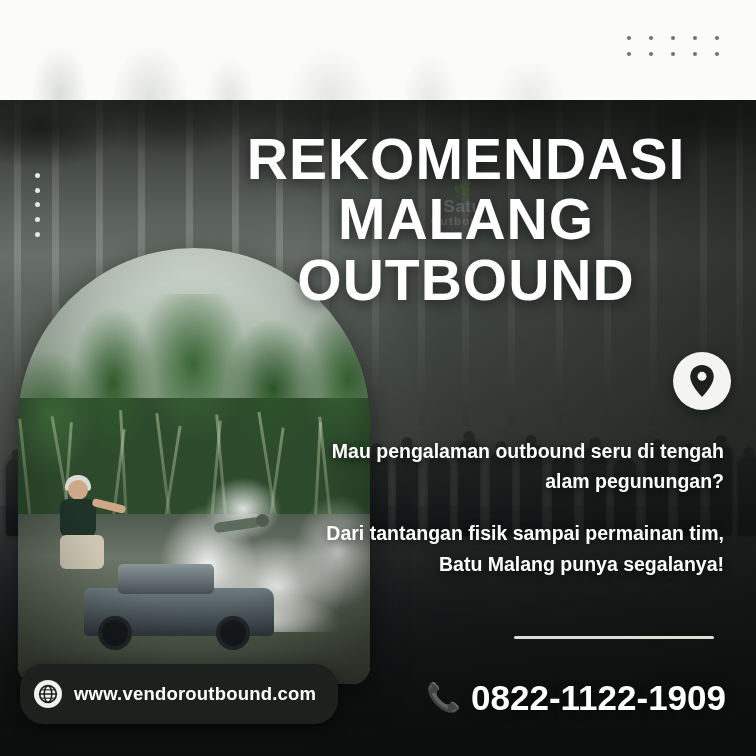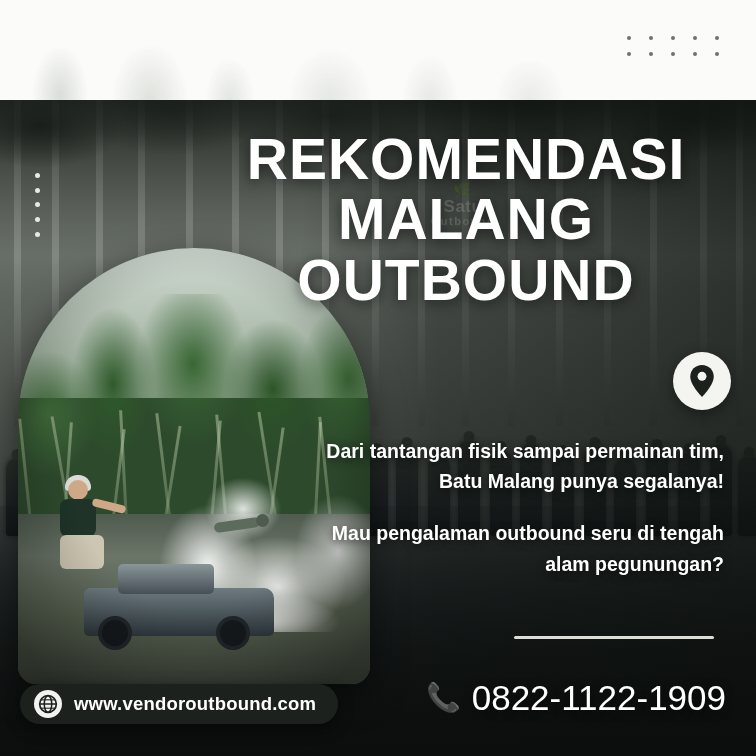--- a/index.html
+++ b/index.html
@@ -232,21 +232,21 @@
   
   .phone {
     position: absolute;
     z-index: 9;
     right: 30px; bottom: 38px;
     display: flex; align-items: center; gap: 10px;
     color: #ffffff;
   }
   .phone .pico { font-size: 28px; transform: translateY(-1px); }
   .phone .pnum {
-    font-size: 35px; font-weight: 400; letter-spacing: 0px;
+    font-size: 35px; font-weight: 700; letter-spacing: 0px;
     text-shadow: 0 2px 10px rgba(0,0,0,.55);
   }
 
   
   .arch {
     position: absolute;
     z-index: 5;
     left: 18px; top: 248px;
     width: 352px; height: 436px;
     border-radius: 176px 176px 18px 18px;
@@ -380,21 +380,21 @@
   .arch .vignette {
     position: absolute; inset: 0;
     background: radial-gradient(ellipse 230px 300px at 50% 45%, rgba(0,0,0,0) 55%, rgba(0,0,0,.35) 100%);
   }
 
   
   .web-pill {
     position: absolute;
     z-index: 11;
     left: 20px; bottom: 32px;
-    height: 40px;
+    height: 60px;
     display: flex; align-items: center;
     gap: 12px;
     padding: 0 22px 0 14px;
     background: #1c211d;
     border-radius: 24px;
     box-shadow: 0 5px 16px rgba(0,0,0,.45);
   }
   .web-pill .globe {
     width: 28px; height: 28px; flex: 0 0 28px;
     border-radius: 50%;
@@ -507,22 +507,22 @@
   </div>
 
   <div class="loc-badge">
     <svg viewBox="0 0 24 30">
       <path d="M12 0C5.8 0 1 4.8 1 10.8C1 19 12 30 12 30s11-11 11-19.2C23 4.8 18.2 0 12 0z" fill="#1c211d"></path>
       <circle cx="12" cy="10.6" r="4.2" fill="#f4f4f0"></circle>
     </svg>
   </div>
 
   <div class="copy">
+    <p>Mau pengalaman outbound seru di tengah alam pegunungan?</p>
     <p>Dari tantangan fisik sampai permainan tim, Batu Malang punya segalanya!</p>
-    <p>Mau pengalaman outbound seru di tengah alam pegunungan?</p>
   </div>
   <div class="divider"></div>
 
   <div class="phone">
     <span class="pico">📞</span>
     <span class="pnum">0822-1122-1909</span>
   </div>
 
   <div class="arch">
     <div class="sky"></div>

